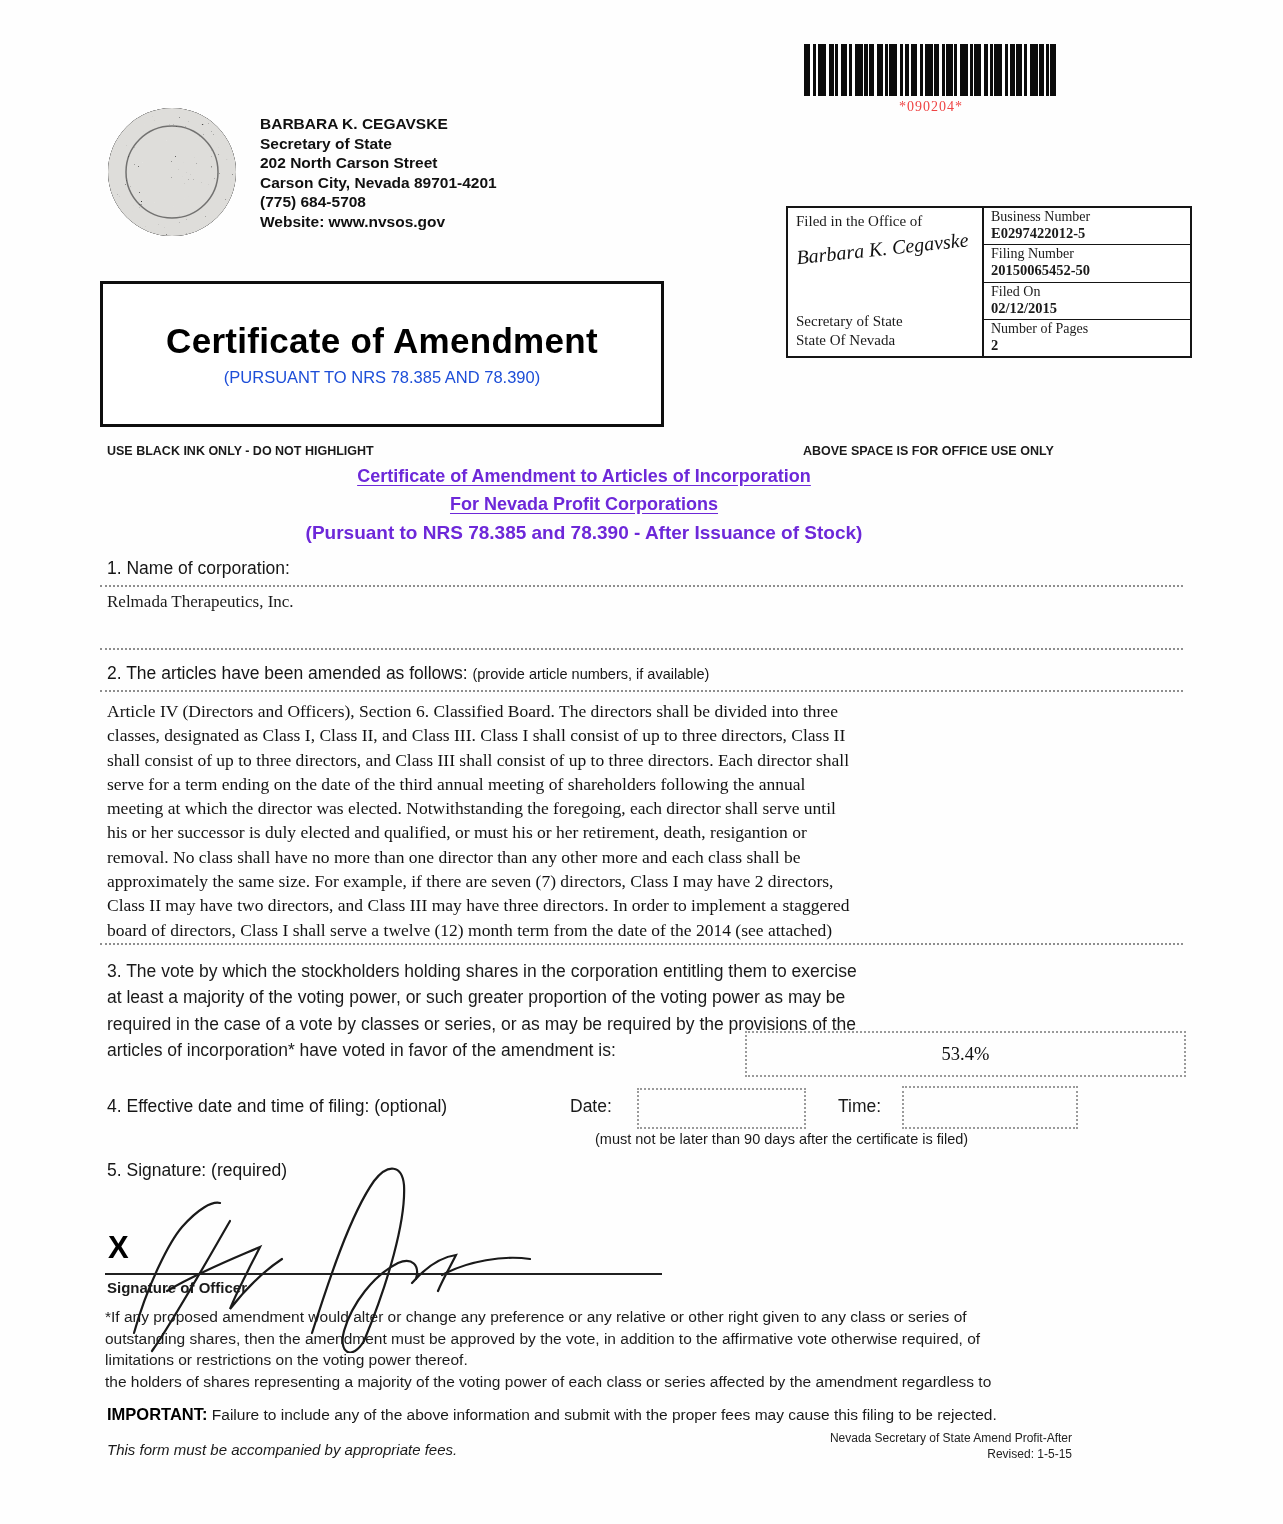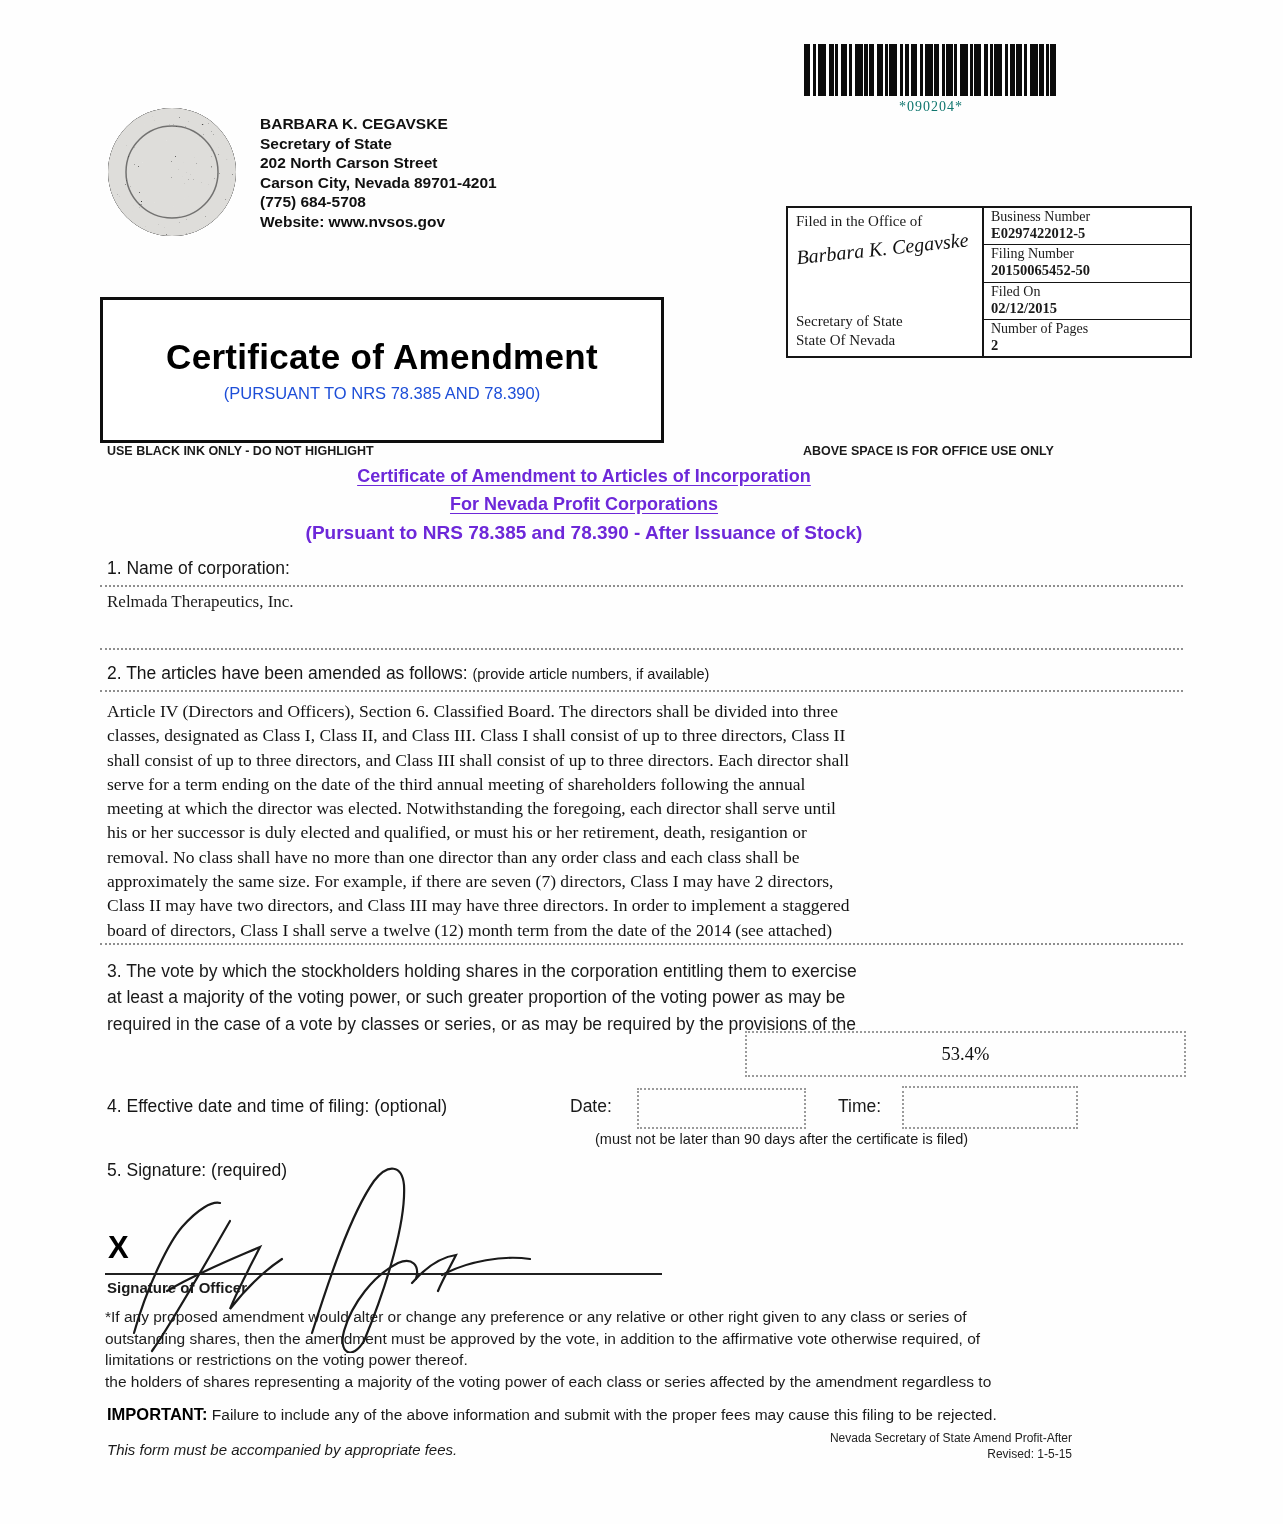--- a/index.html
+++ b/index.html
@@ -8,41 +8,41 @@
     background:#fefefe; color:#1a1a1a;
     font-family:"Liberation Sans", sans-serif;
     overflow:hidden;
   }
 
   
   .barcode-block { position:absolute; left:795px; top:44px; width:272px; text-align:center; }
   .bars { display:flex; height:52px; align-items:stretch; justify-content:center; }
   .bbar { background:#0b0b0b; }
   .bgap { background:transparent; }
-  .barcode-text { font-family:"Liberation Serif", serif; font-size:14px; margin-top:3px; color:#0f766e; letter-spacing:1px; }
+  .barcode-text { font-family:"Liberation Serif", serif; font-size:14px; margin-top:3px; color:#ef4444; letter-spacing:1px; }
 
   
   .seal { position:absolute; left:106px; top:106px; }
 
   
   .sos-header { position:absolute; left:260px; top:114px; font-weight:bold; font-size:15.5px; line-height:19.5px; color:#101010; }
 
   
   .filing-box { position:absolute; left:786px; top:206px; width:402px; height:148px; border:2.5px solid #151515;
     display:flex; font-family:"Liberation Serif", serif; background:#fff; }
   .fb-left { width:178px; border-right:2px solid #151515; padding:5px 8px 4px 8px; font-size:15px; display:flex; flex-direction:column; }
   .fb-sig { font-style:italic; font-size:20px; transform:rotate(-6deg); margin:7px 0 0 0; white-space:nowrap; color:#111; }
   .fb-office { margin-top:auto; line-height:19px; padding-bottom:2px; }
   .fb-right { flex:1; display:flex; flex-direction:column; }
   .fb-row { flex:1; border-bottom:1.5px solid #151515; padding:1px 7px 0 7px; font-size:14px; line-height:16px; }
   .fb-row:last-child { border-bottom:none; }
   .fb-value { font-weight:bold; font-size:14.5px; }
 
   
-  .title-box { position:absolute; left:100px; top:281px; width:558px; height:140px; border:3px solid #0e0e0e; text-align:center; background:#fff;margin-top:16px; }
+  .title-box { position:absolute; left:100px; top:281px; width:558px; height:140px; border:3px solid #0e0e0e; text-align:center; background:#fff; }
   .title-box .big { margin-top:37px; font-size:35px; font-weight:bold; color:#000; letter-spacing:0.3px; }
   .title-box .sub { margin-top:7px; font-size:16.5px; color:#1d4ed8; }
 
   .instr-left  { position:absolute; left:107px; top:444px; font-size:12.5px; font-weight:bold; }
   .instr-right { position:absolute; left:803px; top:444px; font-size:12.5px; font-weight:bold; }
 
   .form-heading { position:absolute; left:100px; top:466px; width:968px; text-align:center; color:#6d28d9; }
   .fh-u { font-size:18px; font-weight:bold; text-decoration:underline; text-underline-offset:3px; margin-bottom:7px; }
   .fh-p { font-size:19px; font-weight:bold; margin-top:2px; }
 
@@ -252,31 +252,32 @@
     <span class="s2-note">(provide article numbers, if available)</span>
   </div>
   <div class="dotline" style="left:100px; top:690px; width:1083px;"></div>
   <div class="s2-text">
     <div>Article IV (Directors and Officers), Section 6. Classified Board.  The directors shall be divided into three</div>
     <div>classes, designated as Class I, Class II, and Class III.  Class I shall consist of up to three directors, Class II</div>
     <div>shall consist of up to three directors, and Class III shall consist of up to three directors.  Each director shall</div>
     <div>serve for a term ending on the date of the third annual meeting of shareholders following the annual</div>
     <div>meeting at which the director was elected.  Notwithstanding the foregoing, each director shall serve until</div>
     <div>his or her successor is duly elected and qualified, or must his or her retirement, death, resigantion or</div>
-    <div>removal.  No class shall have no more than one director than any order class and each class shall be</div>
+    <div>removal.  No class shall have no more than one director than any other more and each class shall be</div>
     <div>approximately the same size.  For example, if there are seven (7) directors, Class I may have 2 directors,</div>
     <div>Class II may have two directors, and Class III may have three directors.  In order to implement a staggered</div>
     <div>board of directors, Class I shall serve a twelve (12) month term from the date of the 2014 (see attached)</div>
   </div>
   <div class="dotline" style="left:100px; top:943px; width:1083px;"></div>
 
   <div class="s3-text">
     <div>3. The vote by which the stockholders holding shares in the corporation entitling them to exercise</div>
     <div>at least a majority of the voting power, or such greater proportion of the voting power as may be</div>
     <div>required in the case of a vote by classes or series, or as may be required by the provisions of the</div>
+    <div>articles of incorporation* have voted in favor of the amendment is:</div>
   </div>
   <div class="s3-value-box">
     <span>53.4%</span>
   </div>
 
   <div class="s4-label s-label">4. Effective date and time of filing: (optional)</div>
   <div class="s4-date-label">Date:</div>
   <div class="s4-date-box">
     <span></span>
   </div>

